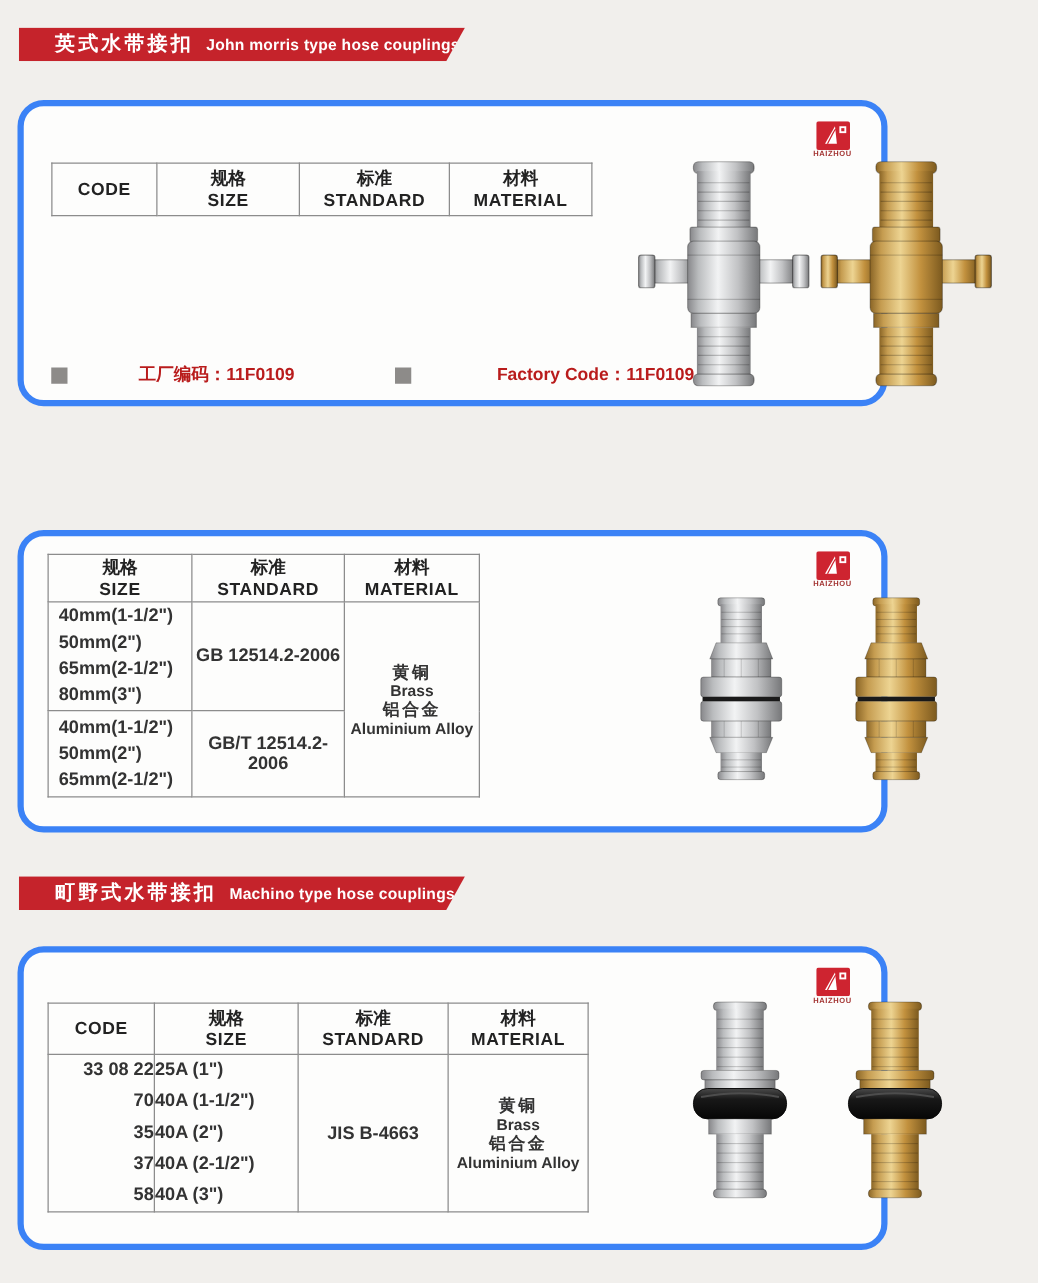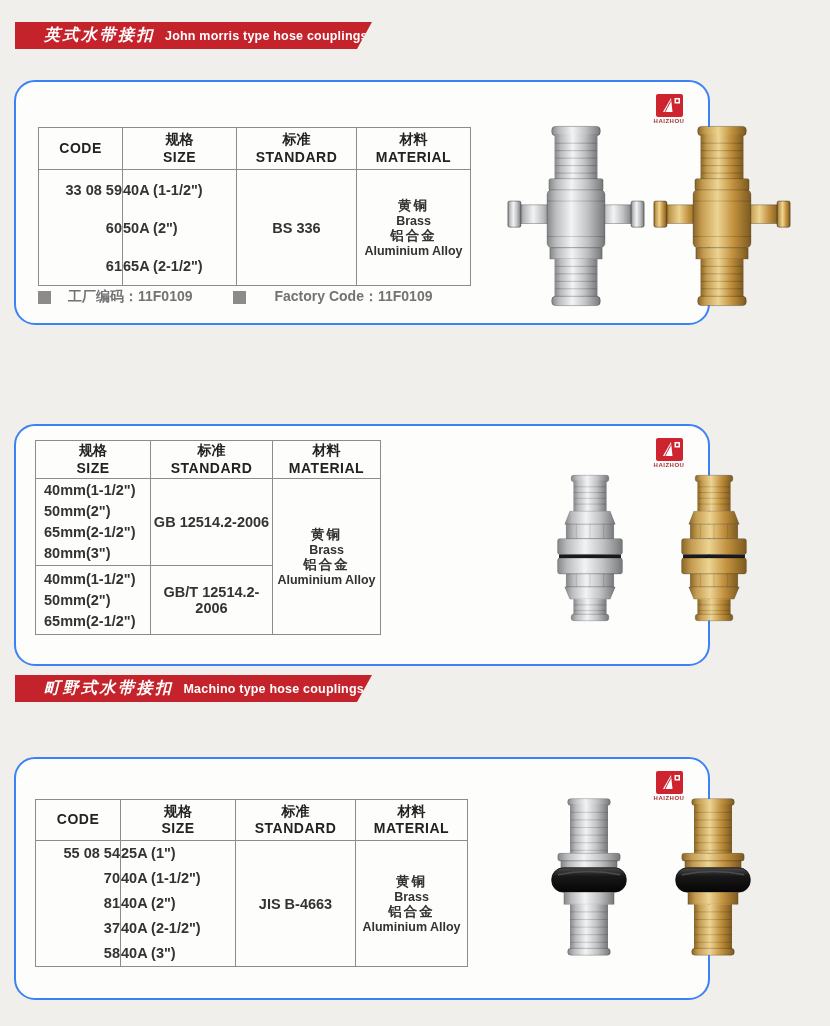--- a/index.html
+++ b/index.html
@@ -10,43 +10,43 @@
   }
   
   .banner{
     position:absolute;left:15px;width:357px;height:27px;
     background:#c5232b;color:#fff;
     display:flex;align-items:center;gap:10px;
     padding-left:29px;box-sizing:border-box;
     clip-path:polygon(0 0,100% 0,calc(100% - 15px) 100%,0 100%);
     filter:drop-shadow(2px 2px 1.5px rgba(80,70,70,.5));
   }
-  .banner .zh{font-size:16px;font-weight:700;letter-spacing:2.5px;white-space:nowrap;font-style:italic;}
+  .banner .zh{font-size:16px;font-weight:700;letter-spacing:2.5px;white-space:nowrap;}
   .banner .en{font-size:12.5px;font-weight:700;white-space:nowrap;letter-spacing:.2px;}
   
   .panel{
     position:absolute;left:14px;width:696px;box-sizing:border-box;
-    background:#fdfdfc;border:2px solid #3b82f6;border-radius:21px;
+    background:#fdfdfc;border:5px solid #3b82f6;border-radius:21px;
   }
   
   .spec{position:absolute;border-collapse:collapse;table-layout:fixed;color:#2e2e2e;}
   .spec th,.spec td{border:1px solid #8c8c8c;padding:0;vertical-align:middle;}
   .spec th{font-size:14px;font-weight:700;line-height:1.25;text-align:center;color:#222;}
   .spec th .en{letter-spacing:.5px;}
   .codes{text-align:right;padding-right:15px;font-size:14.5px;font-weight:600;color:#333;}
   .sizes{text-align:left;padding-left:11px;font-size:14.5px;font-weight:600;color:#333;}
   .std{text-align:center;font-size:14.5px;font-weight:600;color:#333;}
   .mat{text-align:center;color:#333;}
   .mat .zh{font-size:13.5px;font-weight:600;line-height:16px;letter-spacing:2px;}
   .mat .en{font-size:12.5px;font-weight:600;line-height:14px;}
   .lh38 div{line-height:38px;}
   .lh25 div{line-height:25px;}
   .lh21 div{line-height:21px;}
   
-  .factory{position:absolute;display:flex;align-items:center;font-size:14px;font-weight:600;color:#737373;}
+  .factory{position:absolute;display:flex;align-items:center;font-size:14px;font-weight:600;color:#b91c1c;gap:40px;}
   .factory .sq{width:13px;height:13px;background:#8d8b89;margin-right:17px;flex:none;}
   .factory .zh{margin-right:40px;white-space:nowrap;}
   .factory .en{white-space:nowrap;padding-left:12px;}
   
   .logo{position:absolute;right:16px;top:12px;width:46px;display:flex;flex-direction:column;align-items:center;}
   .logo-text{font-size:6px;font-weight:700;color:#a23230;letter-spacing:.5px;margin-top:1px;}
   .img{position:absolute;}
 </style>
 </head>
 <body>
@@ -158,39 +158,20 @@
             </th>
         <th>
               <div class="zh">标准</div>
               <div class="en">STANDARD</div>
             </th>
         <th>
               <div class="zh">材料</div>
               <div class="en">MATERIAL</div>
             </th>
       </tr>
-      <tr style="height:116px">
-        <td class="codes lh38">
-          <div>33 08 59</div>
-          <div>60</div>
-          <div>61</div>
-        </td>
-        <td class="sizes lh38">
-          <div>40A (1-1/2")</div>
-          <div>50A (2")</div>
-          <div>65A (2-1/2")</div>
-        </td>
-        <td class="std">BS 336</td>
-        <td class="mat">
-          <div class="zh">黄铜</div>
-          <div class="en">Brass</div>
-          <div class="zh">铝合金</div>
-          <div class="en">Aluminium Alloy</div>
-        </td>
-      </tr>
     </tbody>
       </table>
 
     <div class="factory" style="left:22px;top:206px">
       <span class="sq"></span>
       <span class="zh">工厂编码：11F0109</span>
       <span class="sq"></span>
       <span class="en">Factory Code：11F0109</span>
     </div>
 
@@ -267,21 +248,21 @@
       </svg>
 
     <div class="logo">
       <svg width="27" height="23">
           <use href="#brandMark" width="100%" height="100%"></use>
         </svg>
       <span class="logo-text">HAIZHOU</span>
     </div>
   </div>
 
-  <div class="banner" style="top:675px">
+  <div class="banner" style="top:701px">
     <span class="zh">町野式水带接扣</span>
     <span class="en">Machino type hose couplings</span>
   </div>
 
   <div class="panel" style="top:757px;height:243px">
     <table class="spec" style="left:19px;top:40px">
       <colgroup>
           <col style="width:85px">
           <col style="width:115px">
           <col style="width:120px">
@@ -300,23 +281,23 @@
               <div class="zh">标准</div>
               <div class="en">STANDARD</div>
             </th>
         <th>
               <div class="zh">材料</div>
               <div class="en">MATERIAL</div>
             </th>
       </tr>
       <tr style="height:125px">
         <td class="codes lh25">
-          <div>55 08 54</div>
+          <div>33 08 22</div>
           <div>70</div>
-          <div>81</div>
+          <div>35</div>
           <div>37</div>
           <div>58</div>
         </td>
         <td class="sizes lh25">
           <div>25A (1")</div>
           <div>40A (1-1/2")</div>
           <div>40A (2")</div>
           <div>40A (2-1/2")</div>
           <div>40A (3")</div>
         </td>

